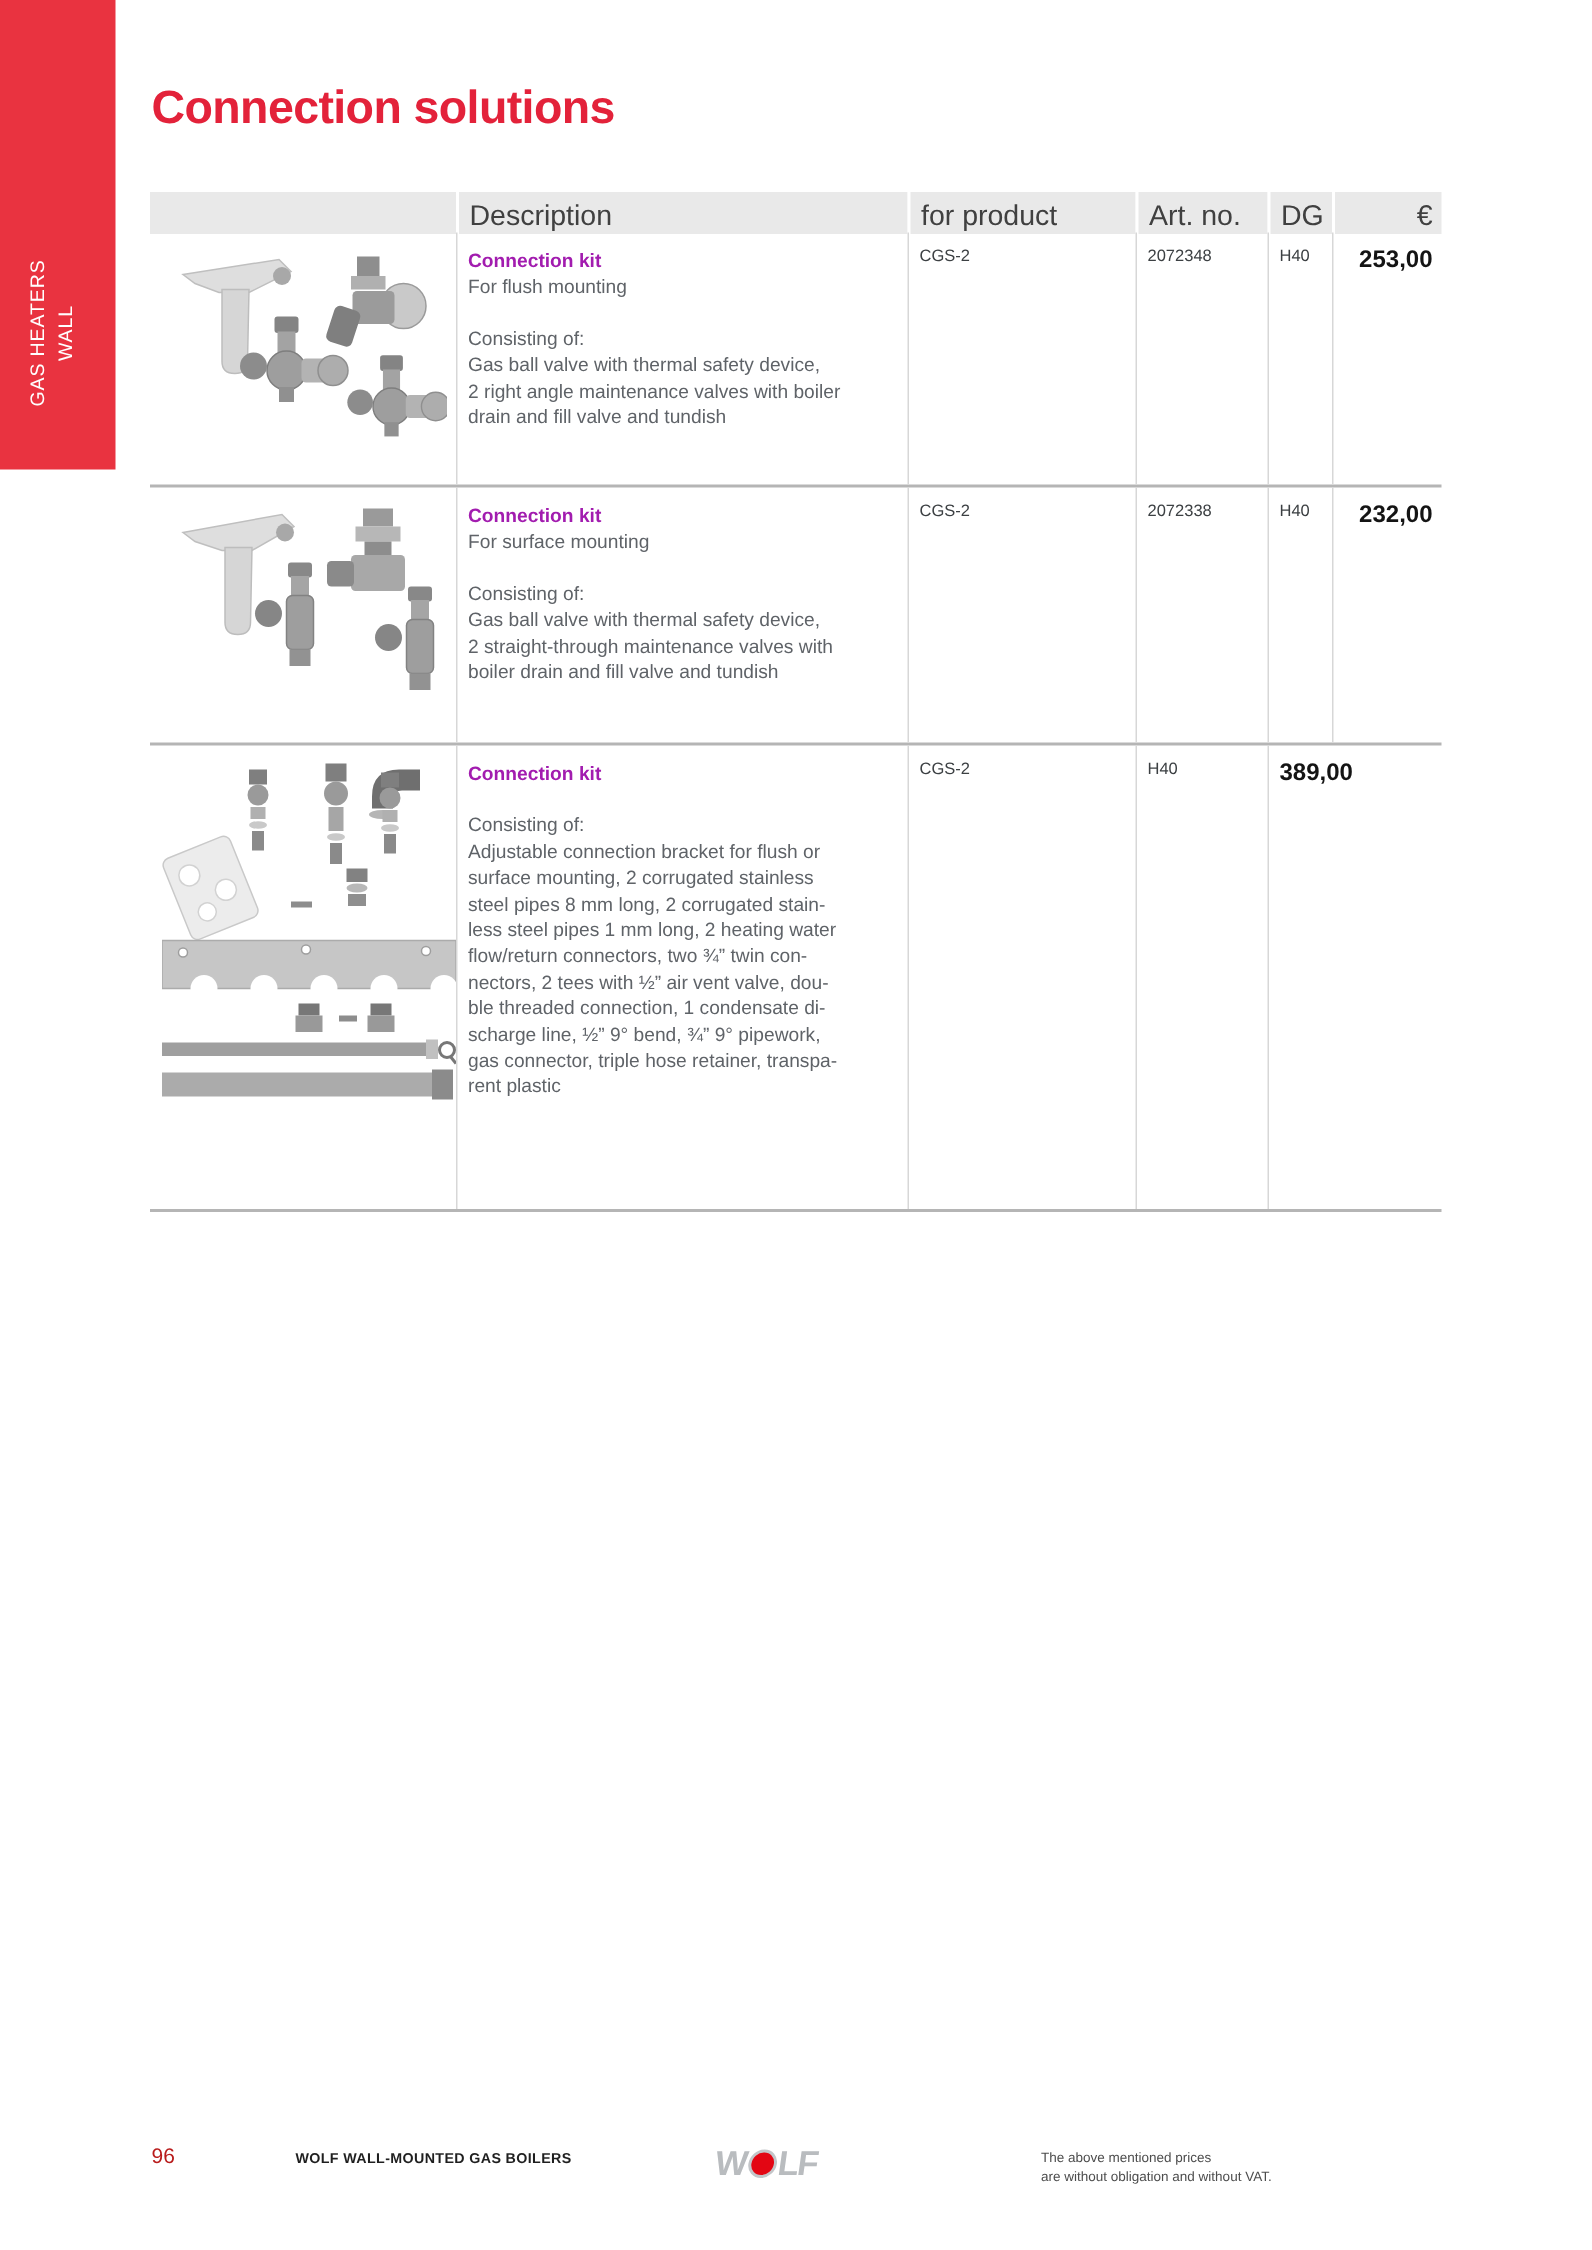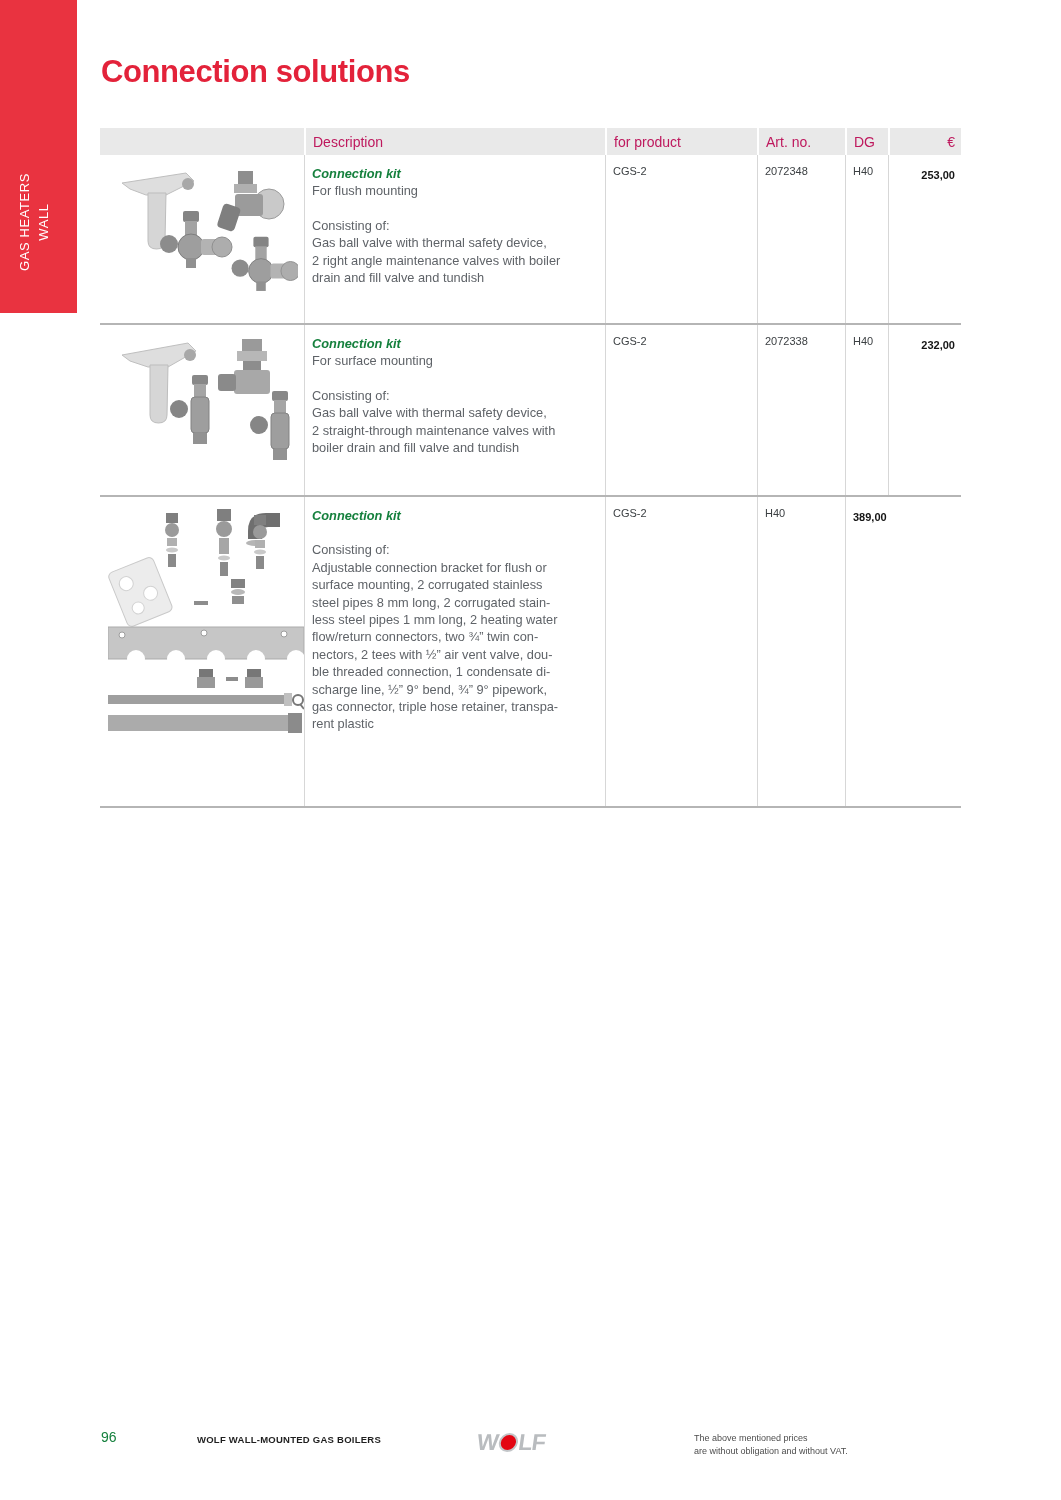--- a/index.html
+++ b/index.html
@@ -24,45 +24,45 @@
     position:absolute; left:101px; top:54px;
     font-size:31px; font-weight:700; letter-spacing:-0.4px; color:#e3223a;text-align:center;
   }
   
   .cat-table { position:absolute; left:100px; top:128px; width:861px; }
   .thead {
     display:grid; grid-template-columns:204px 301px 152px 88px 43px 73px;
     height:27px;
   }
   .th {
-    background:#e9e9e9; color:#be185d; font-size:14px;
+    background:#e9e9e9; color:#404040; font-size:19px;
     padding:6px 7px 0 7px; border-left:2px solid #ffffff;
   }
   .th:first-child { border-left:none; }
   .th.right { text-align:right; padding-right:6px; }
   .trow {
     display:grid; grid-template-columns:204px 301px 152px 88px 43px 73px;
     border-bottom:2px solid #b5b5b5;
   }
   .trow .cell { border-left:1px solid #d7d7d7; padding:10px 7px 8px 7px; }
   .trow .cell:first-child { border-left:none; }
   .row-1 { min-height:170px; }
   .row-2 { min-height:172px; }
   .row-3 { min-height:311px; }
   .img-cell { padding:8px 4px 6px 8px !important; }
-  .desc-title { font-weight:700; color:#15803d; font-size:12.8px; line-height:1.36;font-style:italic; }
+  .desc-title { font-weight:700; color:#a21caf; font-size:12.8px; line-height:1.36; }
   .desc-sub, .desc-details {
     color:#5f6368; font-size:12.8px; line-height:1.36; white-space:pre-line;
   }
   .desc-details { margin-top:17px; }
   .val { color:#3c4043; font-size:11px; }
   .price-cell { text-align:right; padding-right:6px !important; }
-  .price { font-weight:700; color:#141414; font-size:11px; }
+  .price { font-weight:700; color:#141414; font-size:16px; }
   
-  .footer-pagenum { position:absolute; left:101px; top:1429px; font-size:14px; color:#15803d; }
+  .footer-pagenum { position:absolute; left:101px; top:1429px; font-size:14px; color:#b91c1c; }
   .footer-left {
     position:absolute; left:197px; top:1434px; font-size:9.5px; font-weight:700;
     letter-spacing:0.25px; color:#1f1f1f;text-align:right;
   }
   .footer-logo {
     position:absolute; left:477px; top:1429px; height:26px;
     display:flex; align-items:center; transform:skewX(-8deg);
   }
   .logo-letter { font-size:23px; font-weight:800; color:#b9bcbf; letter-spacing:-1px; line-height:1; }
   .logo-o {

